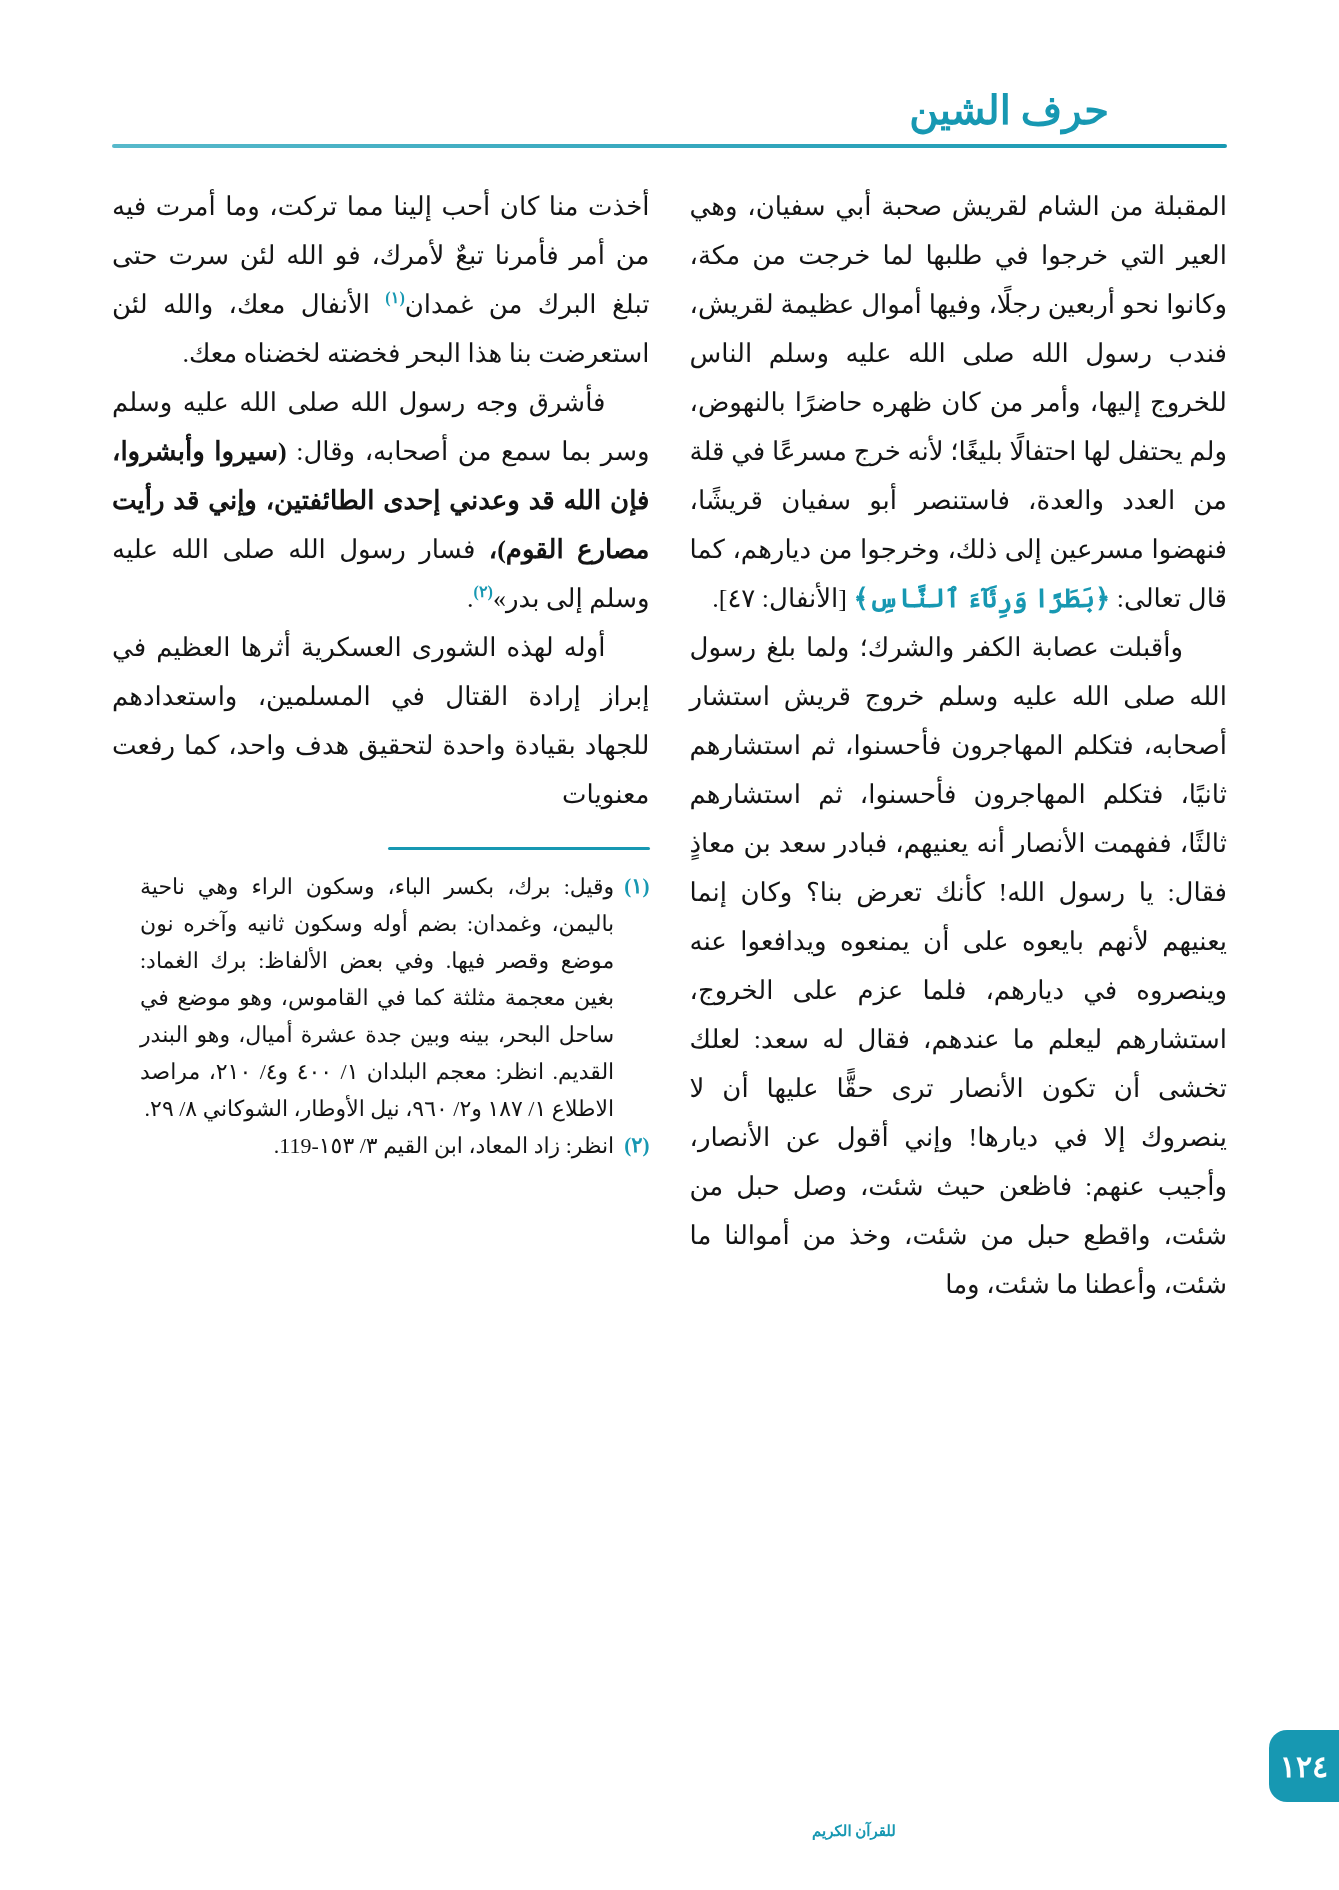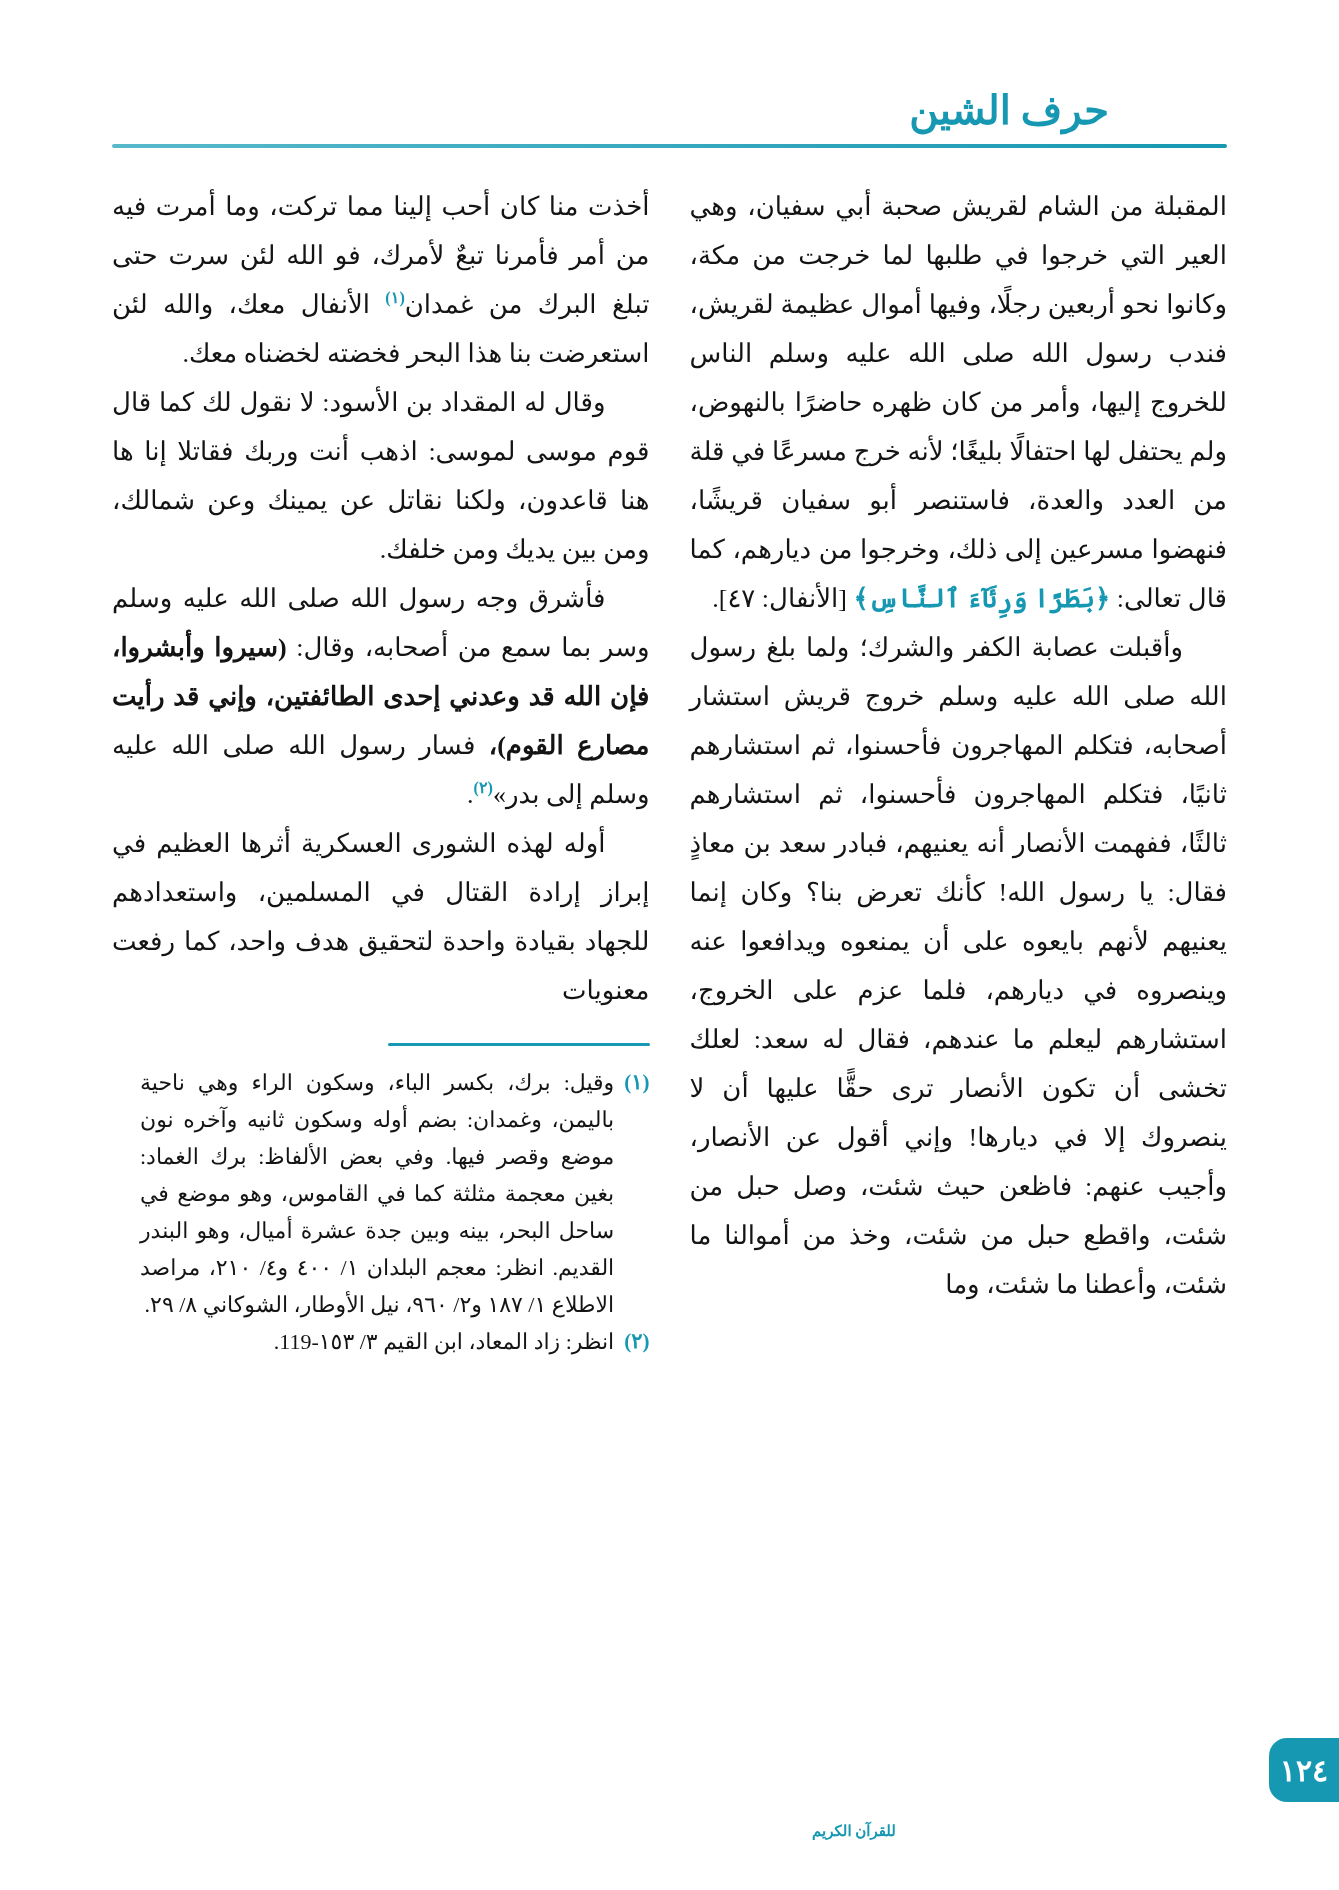--- a/index.html
+++ b/index.html
@@ -109,21 +109,21 @@
   .logo-line2{
     font-size:15px;
     margin-top:20px;
     font-weight:bold;
   }
   .page-badge{
     position:absolute;
     bottom:88px;
     right:0;
     width:70px;
-    height:64px;
+    height:72px;
     background:var(--accent);
     border-radius:18px 0 0 18px;
     display:flex;
     align-items:center;
     justify-content:center;
     color:#ffffff;
     font-size:30px;
     font-weight:bold;
   }
 </style>
@@ -146,23 +146,20 @@
       <p class="para indent">
         <span>وأقبلت عصابة الكفر والشرك؛ ولما بلغ رسول الله صلى الله عليه وسلم خروج قريش استشار أصحابه، فتكلم المهاجرون فأحسنوا، ثم استشارهم ثانيًا، فتكلم المهاجرون فأحسنوا، ثم استشارهم ثالثًا، ففهمت الأنصار أنه يعنيهم، فبادر سعد بن معاذٍ فقال: يا رسول الله! كأنك تعرض بنا؟ وكان إنما يعنيهم لأنهم بايعوه على أن يمنعوه ويدافعوا عنه وينصروه في ديارهم، فلما عزم على الخروج، استشارهم ليعلم ما عندهم، فقال له سعد: لعلك تخشى أن تكون الأنصار ترى حقًّا عليها أن لا ينصروك إلا في ديارها! وإني أقول عن الأنصار، وأجيب عنهم: فاظعن حيث شئت، وصل حبل من شئت، واقطع حبل من شئت، وخذ من أموالنا ما شئت، وأعطنا ما شئت، وما</span>
       </p>
     </div>
 
     <div class="col">
       <p class="para">
         <span>أخذت منا كان أحب إلينا مما تركت، وما أمرت فيه من أمر فأمرنا تبعٌ لأمرك، فو الله لئن سرت حتى تبلغ البرك من غمدان</span><span class="fn-ref">(١)</span><span> الأنفال معك، والله لئن استعرضت بنا هذا البحر فخضته لخضناه معك.</span>
       </p>
       <p class="para indent">
-        <span>وقال له المقداد بن الأسود: لا نقول لك كما قال قوم موسى لموسى: اذهب أنت وربك فقاتلا إنا ها هنا قاعدون، ولكنا نقاتل عن يمينك وعن شمالك، ومن بين يديك ومن خلفك.</span>
-      </p>
-      <p class="para indent">
         <span>فأشرق وجه رسول الله صلى الله عليه وسلم وسر بما سمع من أصحابه، وقال: </span><span class="bold-quote">(سيروا وأبشروا، فإن الله قد وعدني إحدى الطائفتين، وإني قد رأيت مصارع القوم)،</span><span> فسار رسول الله صلى الله عليه وسلم إلى بدر»</span><span class="fn-ref">(٢)</span><span>.</span>
       </p>
       <p class="para indent">
         <span>أوله لهذه الشورى العسكرية أثرها العظيم في إبراز إرادة القتال في المسلمين، واستعدادهم للجهاد بقيادة واحدة لتحقيق هدف واحد، كما رفعت معنويات</span>
       </p>
 
       <div class="footnote-sep"></div>
       <div class="footnotes">
         <div class="fn-item">
           <span class="fn-num">(١)</span>

